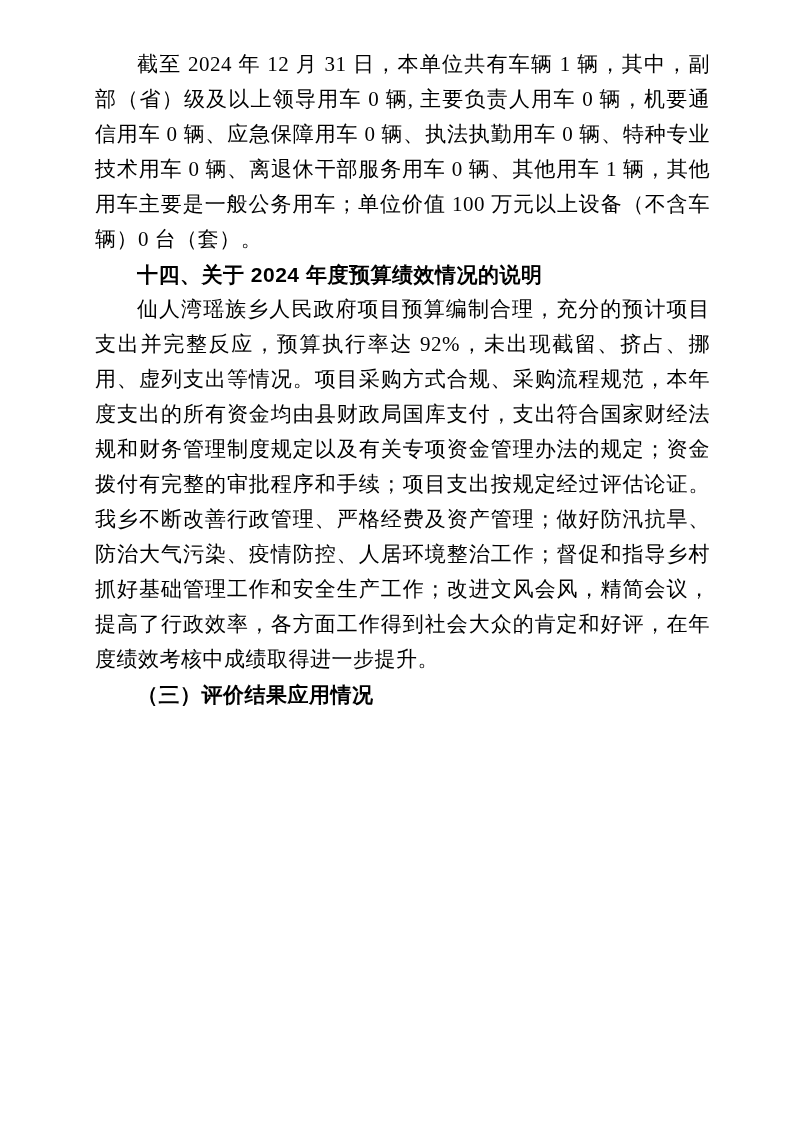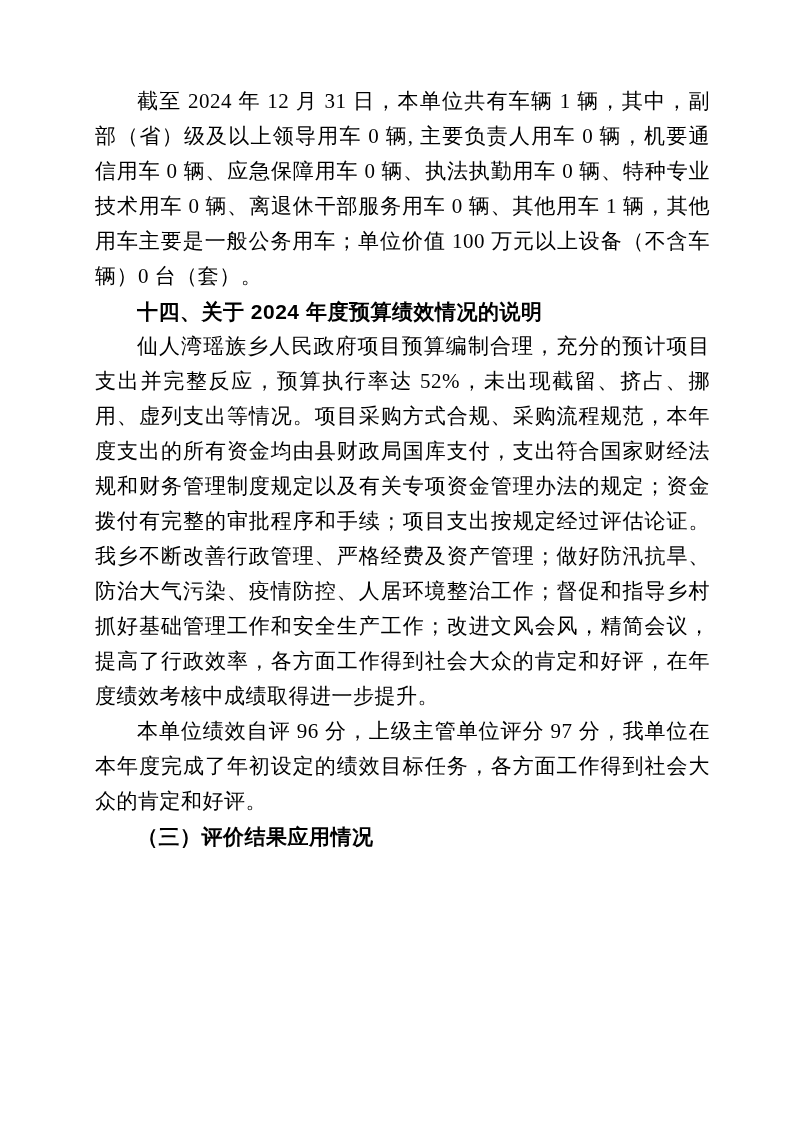--- a/index.html
+++ b/index.html
@@ -6,21 +6,21 @@
     margin: 0;
     padding: 0;
     background: #ffffff;
   }
   .page {
     position: relative;
     width: 793px;
     height: 1122px;
     background: #ffffff;
     box-sizing: border-box;
-    padding: 84px 83px 0 95px;
+    padding: 47px 83px 0 95px;
     overflow: hidden;
     color: #000000;
   }
   .doc-body p {
     margin: 0;
     font-family: "Liberation Serif", "DejaVu Serif", serif;
     font-size: 21px;
     line-height: 35px;
     text-align: justify;
     text-justify: inter-ideograph;
@@ -35,17 +35,16 @@
     letter-spacing: 0.5px;
   }
 </style>
 </head>
 <body>
 
 <div class="page">
   <div class="doc-body">
     <p>截至 2024 年 12 月 31 日，本单位共有车辆 1 辆，其中，副部（省）级及以上领导用车 0 辆, 主要负责人用车 0 辆，机要通信用车 0 辆、应急保障用车 0 辆、执法执勤用车 0 辆、特种专业技术用车 0 辆、离退休干部服务用车 0 辆、其他用车 1 辆，其他用车主要是一般公务用车；单位价值 100 万元以上设备（不含车辆）0 台（套）。</p>
     <p class="heading">十四、关于 2024 年度预算绩效情况的说明</p>
-    <p>仙人湾瑶族乡人民政府项目预算编制合理，充分的预计项目支出并完整反应，预算执行率达 52%，未出现截留、挤占、挪用、虚列支出等情况。项目采购方式合规、采购流程规范，本年度支出的所有资金均由县财政局国库支付，支出符合国家财经法规和财务管理制度规定以及有关专项资金管理办法的规定；资金拨付有完整的审批程序和手续；项目支出按规定经过评估论证。我乡不断改善行政管理、严格经费及资产管理；做好防汛抗旱、防治大气污染、疫情防控、人居环境整治工作；督促和指导乡村抓好基础管理工作和安全生产工作；改进文风会风，精简会议，提高了行政效率，各方面工作得到社会大众的肯定和好评，在年度绩效考核中成绩取得进一步提升。</p>
-    <p>本单位绩效自评 96 分，上级主管单位评分 97 分，我单位在本年度完成了年初设定的绩效目标任务，各方面工作得到社会大众的肯定和好评。</p>
+    <p>仙人湾瑶族乡人民政府项目预算编制合理，充分的预计项目支出并完整反应，预算执行率达 92%，未出现截留、挤占、挪用、虚列支出等情况。项目采购方式合规、采购流程规范，本年度支出的所有资金均由县财政局国库支付，支出符合国家财经法规和财务管理制度规定以及有关专项资金管理办法的规定；资金拨付有完整的审批程序和手续；项目支出按规定经过评估论证。我乡不断改善行政管理、严格经费及资产管理；做好防汛抗旱、防治大气污染、疫情防控、人居环境整治工作；督促和指导乡村抓好基础管理工作和安全生产工作；改进文风会风，精简会议，提高了行政效率，各方面工作得到社会大众的肯定和好评，在年度绩效考核中成绩取得进一步提升。</p>
     <p class="heading">（三）评价结果应用情况</p>
   </div>
 </div>
 
 </body></html>

